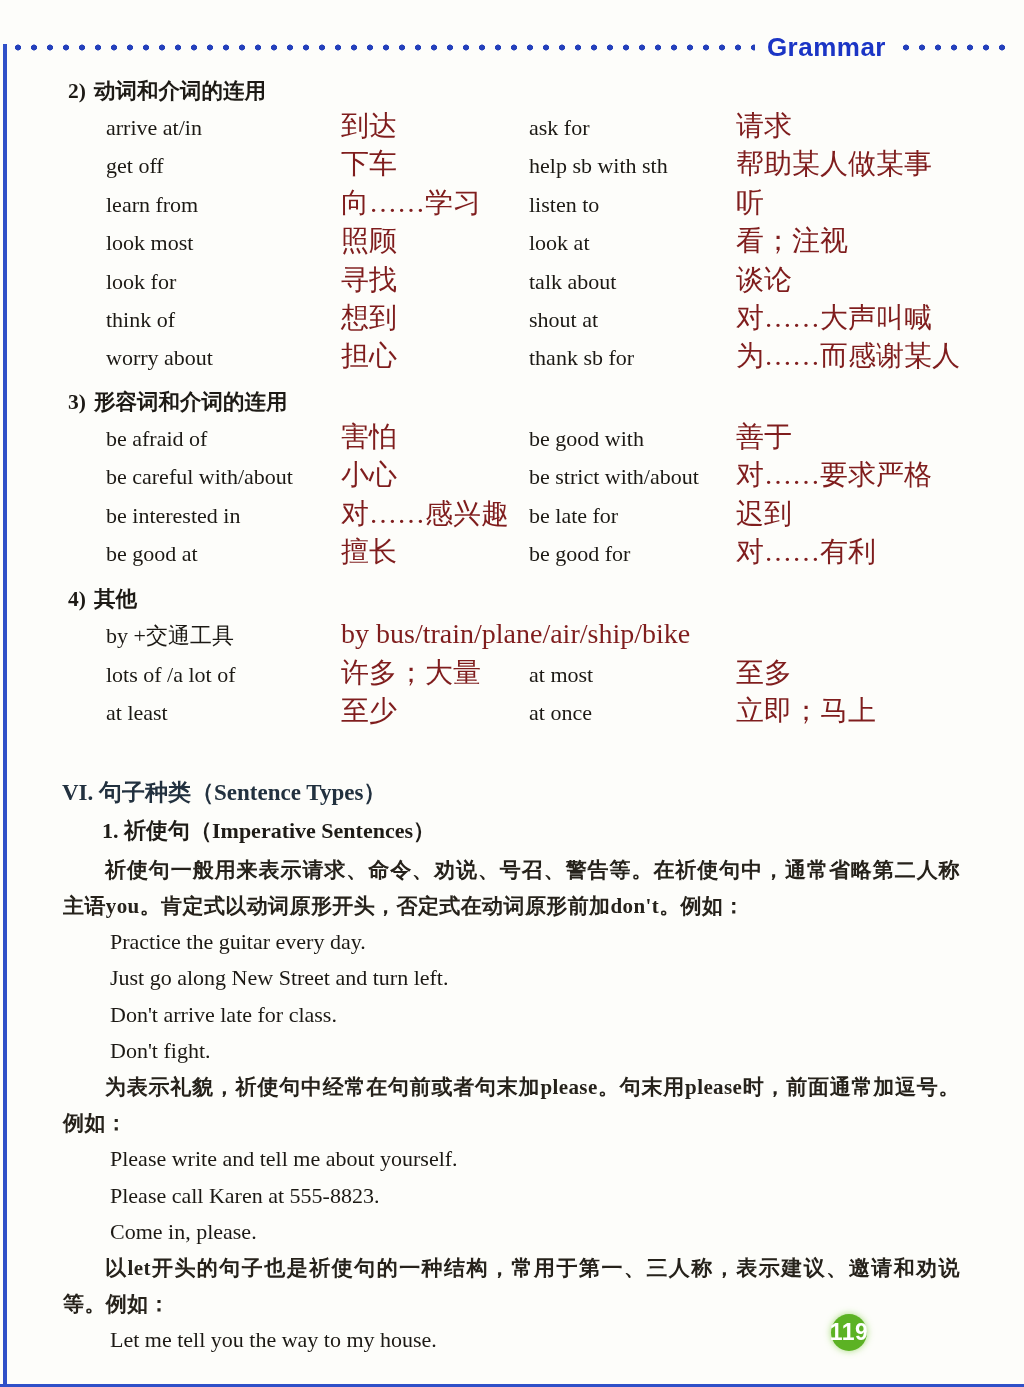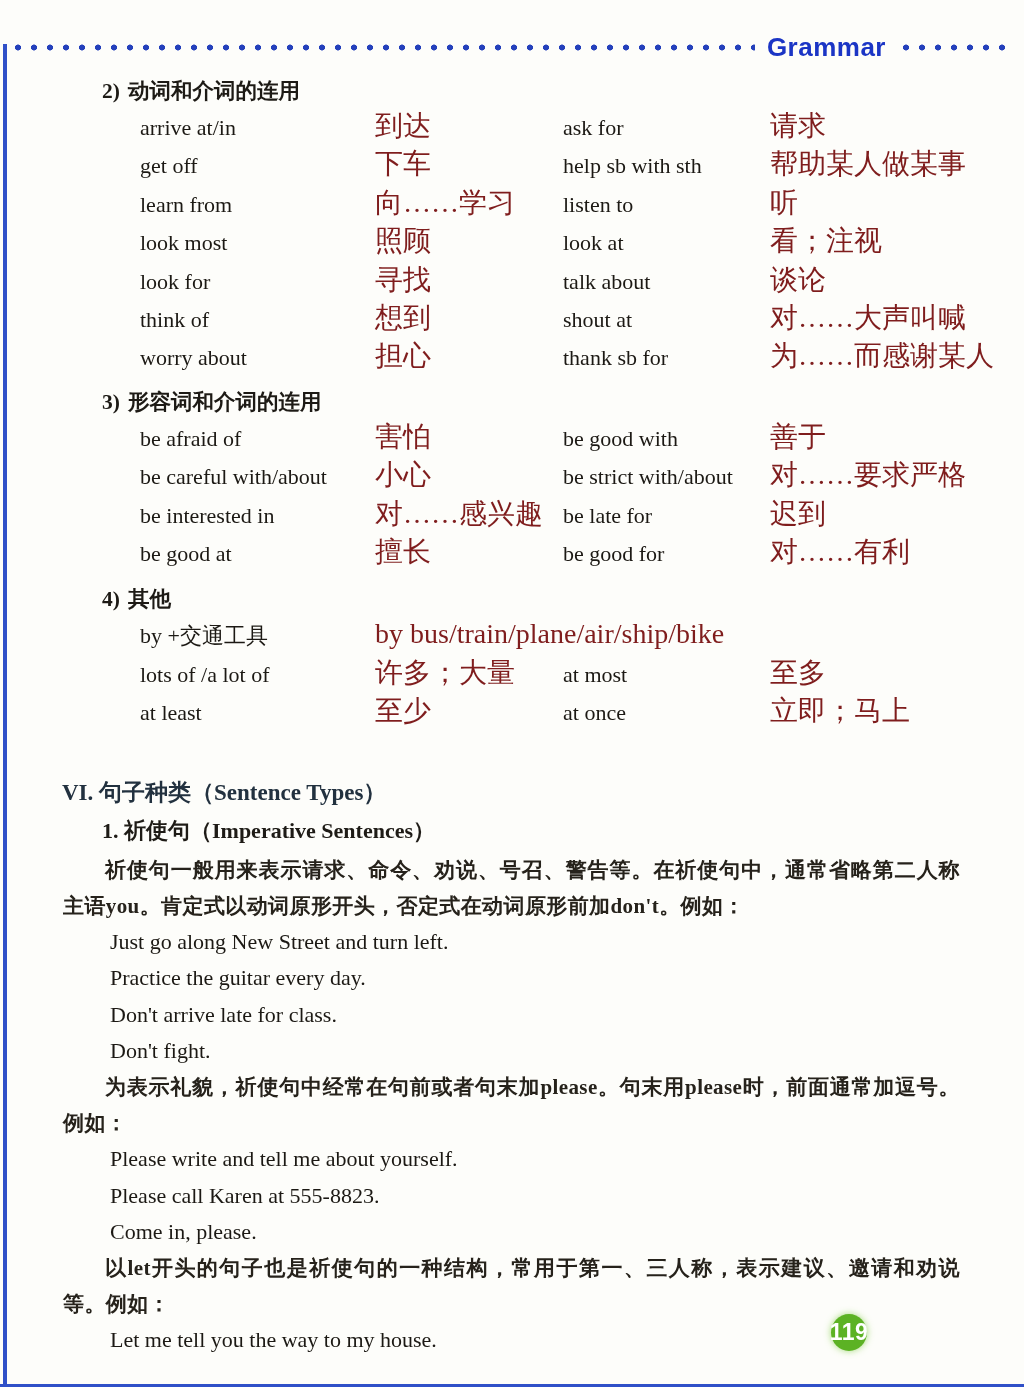--- a/index.html
+++ b/index.html
@@ -48,21 +48,21 @@
   .grammar-title {
     font-family: "Liberation Sans", "DejaVu Sans", sans-serif;
     font-weight: bold;
     font-size: 26px;
     color: #1b35c5;
     letter-spacing: 0.5px;
     line-height: 1;
   }
 
   
-  .vocab { margin: 14px 40px 0 102px; }
+  .vocab { margin: 14px 40px 0 68px; }
   .vocab.sec3 { margin-top: 8px; }
   .vocab.sec4 { margin-top: 10px; }
   .vocab-head {
     font-size: 21.5px;
     line-height: 34px;
     color: #1d1a15;
     font-weight: 600;
   }
   .vocab-head .sec-num { margin-right: 8px; }
   .vocab-rows { margin-left: 38px; }
@@ -270,23 +270,23 @@
       </div>
   </section>
 
   <h2 class="vi-head">VI. 句子种类（Sentence Types）</h2>
   <h3 class="sub-head">1. 祈使句（Imperative Sentences）</h3>
 
   <p class="prose">祈使句一般用来表示请求、命令、劝说、号召、警告等。在祈使句中，通常省略第二人称主语you。肯定式以动词原形开头，否定式在动词原形前加don't。例如：</p>
 
   <div class="examples">
 
+      <div class="ex-line">Practice the guitar every day.</div>
+
       <div class="ex-line">Just go along New Street and turn left.</div>
-
-      <div class="ex-line">Practice the guitar every day.</div>
 
       <div class="ex-line">Don't arrive late for class.</div>
 
       <div class="ex-line">Don't fight.</div>
     </div>
 
   <p class="prose">为表示礼貌，祈使句中经常在句前或者句末加please。句末用please时，前面通常加逗号。例如：</p>
 
   <div class="examples">
 

